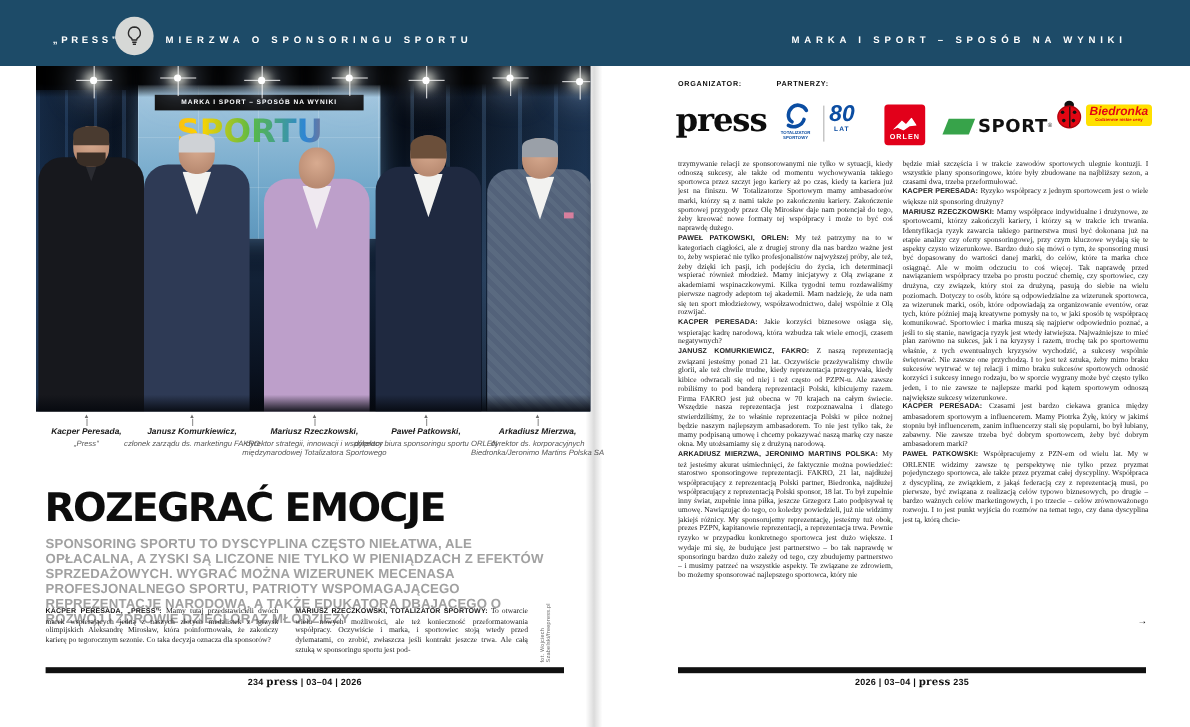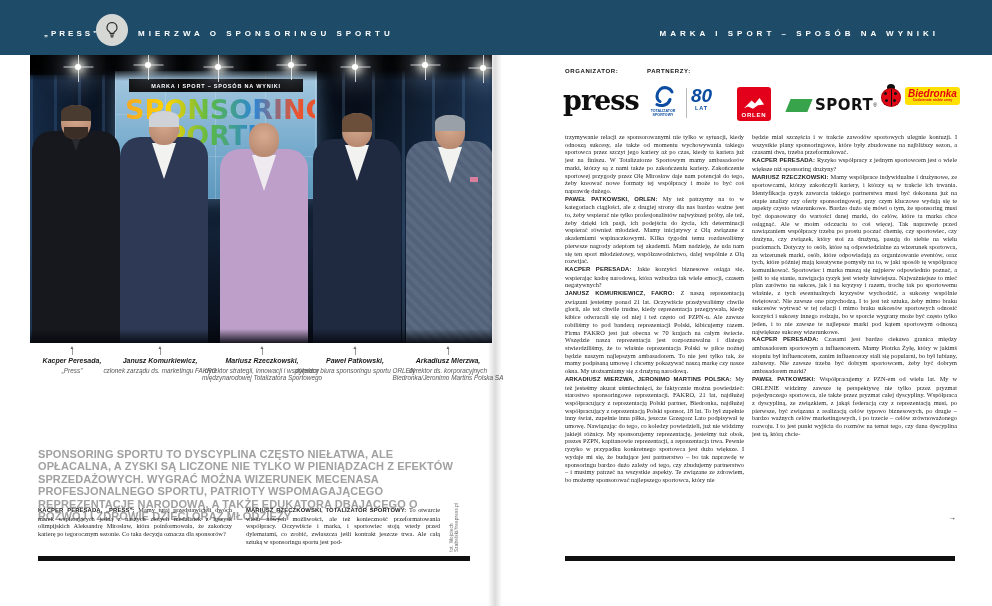--- a/index.html
+++ b/index.html
@@ -136,21 +136,20 @@
     <span class="righttitle">MARKA I SPORT – SPOSÓB NA WYNIKI</span>
   </div>
 
   <div class="photo">
     <div class="glass-l"></div>
     <div class="glass-r"></div>
     <div class="screen">
       <div class="grid"></div>
       <div class="screen-banner">MARKA I SPORT – SPOSÓB NA WYNIKI</div>
       <div class="screen-title">
-        <span>SPONSORING</span>
         <span class="l2">SPORTU</span>
       </div>
     </div>
     <div class="truss"></div>
     <div class="light" style="left:45px;top:9px"></div>
     <div class="light" style="left:115px;top:7px"></div>
     <div class="light" style="left:185px;top:9px"></div>
     <div class="light" style="left:258px;top:7px"></div>
     <div class="light" style="left:322px;top:9px"></div>
     <div class="light" style="left:392px;top:7px"></div>
@@ -222,35 +221,41 @@
 
       <div class="caption">
         <span class="cap-arrow">▲</span>
         <span class="cap-stem"></span>
         <span class="cap-name">Arkadiusz Mierzwa,</span>
         <span class="cap-role">dyrektor ds. korporacyjnych Biedronka/Jeronimo Martins Polska SA</span>
       </div>
 
   </div>
 
+  <div class="headline">ROZEGRAĆ EMOCJE</div>
   <div class="lead">SPONSORING SPORTU TO DYSCYPLINA CZĘSTO NIEŁATWA, ALE OPŁACALNA, A ZYSKI SĄ LICZONE NIE TYLKO W PIENIĄDZACH Z EFEKTÓW SPRZEDAŻOWYCH. WYGRAĆ MOŻNA WIZERUNEK MECENASA PROFESJONALNEGO SPORTU, PATRIOTY WSPOMAGAJĄCEGO REPREZENTACJĘ NARODOWĄ, A TAKŻE EDUKATORA DBAJĄCEGO O ROZWÓJ I ZDROWIE DZIECI ORAZ MŁODZIEŻY</div>
   <div class="photo-credit">fot. Wojciech Szabelski/freepress.pl</div>
 
   <div class="bodycol lp-col1">
 
       <p class="para"><b class="speaker">KACPER PERESADA, „PRESS”:</b><span>Mamy tutaj przedstawicieli dwóch marek wspierających jedną z naszych złotych medalistek z igrzysk olimpijskich Aleksandrę Mirosław, która poinformowała, że zakończy karierę po tegorocznym sezonie. Co taka decyzja oznacza dla sponsorów?</span></p>
 
   </div>
   <div class="bodycol lp-col2">
 
       <p class="para"><b class="speaker">MARIUSZ RZECZKOWSKI, TOTALIZATOR SPORTOWY:</b><span>To otwarcie wielu nowych możliwości, ale też konieczność przeformatowania współpracy. Oczywiście i marka, i sportowiec stoją wtedy przed dylematami, co zrobić, zwłaszcza jeśli kontrakt jeszcze trwa. Ale całą sztuką w sponsoringu sportu jest pod-</span></p>
 
   </div>
 
   <div class="rule rule-left"></div>
+  <div class="folio folio-left">
+    <span>234</span>
+    <span class="fbrand">press</span>
+    <span>| 03–04 | 2026</span>
+  </div>
 
   <span class="logo-label" style="left:565px;top:68px">ORGANIZATOR:</span>
   <div class="press-logo">press</div>
 
   <span class="logo-label" style="left:647px;top:68px">PARTNERZY:</span>
   <div class="partner tot-logo">
     <svg width="26" height="24" viewBox="0 0 26 24">
       <path d="M22 8C20 3.5 13.5 2.2 10 5.5S5.5 15 10 17.5" fill="none" stroke="#0b4da2" stroke-width="3" stroke-linecap="round"></path>
       <path d="M7 20.5c4.5 2.5 11.5.5 13-5" fill="none" stroke="#0b4da2" stroke-width="3" stroke-linecap="round"></path>
     </svg>
@@ -311,15 +316,20 @@
       <p class="para"><b class="speaker">MARIUSZ RZECZKOWSKI:</b><span>Mamy współprace indywidualne i drużynowe, ze sportowcami, którzy zakończyli kariery, i którzy są w trakcie ich trwania. Identyfikacja ryzyk zawarcia takiego partnerstwa musi być dokonana już na etapie analizy czy oferty sponsoringowej, przy czym kluczowe wydają się te aspekty czysto wizerunkowe. Bardzo dużo się mówi o tym, że sponsoring musi być dopasowany do wartości danej marki, do celów, które ta marka chce osiągnąć. Ale w moim odczuciu to coś więcej. Tak naprawdę przed nawiązaniem współpracy trzeba po prostu poczuć chemię, czy sportowiec, czy drużyna, czy związek, który stoi za drużyną, pasują do siebie na wielu poziomach. Dotyczy to osób, które są odpowiedzialne za wizerunek sportowca, za wizerunek marki, osób, które odpowiadają za organizowanie eventów, oraz tych, które później mają kreatywne pomysły na to, w jaki sposób tę współpracę komunikować. Sportowiec i marka muszą się najpierw odpowiednio poznać, a jeśli to się stanie, nawigacja ryzyk jest wtedy łatwiejsza. Najważniejsze to mieć plan zarówno na sukces, jak i na kryzysy i razem, trochę tak po sportowemu właśnie, z tych ewentualnych kryzysów wychodzić, a sukcesy wspólnie świętować. Nie zawsze one przychodzą. I to jest też sztuka, żeby mimo braku sukcesów wytrwać w tej relacji i mimo braku sukcesów sportowych odnosić korzyści i sukcesy innego rodzaju, bo w sporcie wygrany może być często tylko jeden, i to nie zawsze te najlepsze marki pod kątem sportowym odnoszą największe sukcesy wizerunkowe.</span></p>
 
       <p class="para"><b class="speaker">KACPER PERESADA:</b><span>Czasami jest bardzo ciekawa granica między ambasadorem sportowym a influencerem. Mamy Piotrka Żyłę, który w jakimś stopniu był influencerem, zanim influencerzy stali się popularni, bo był lubiany, zabawny. Nie zawsze trzeba być dobrym sportowcem, żeby być dobrym ambasadorem marki?</span></p>
 
       <p class="para"><b class="speaker">PAWEŁ PATKOWSKI:</b><span>Współpracujemy z PZN-em od wielu lat. My w ORLENIE widzimy zawsze tę perspektywę nie tylko przez pryzmat pojedynczego sportowca, ale także przez pryzmat całej dyscypliny. Współpraca z dyscypliną, ze związkiem, z jakąś federacją czy z reprezentacją musi, po pierwsze, być związana z realizacją celów typowo biznesowych, po drugie – bardzo ważnych celów marketingowych, i po trzecie – celów zrównoważonego rozwoju. I to jest punkt wyjścia do rozmów na temat tego, czy dana dyscyplina jest tą, którą chcie-</span></p>
 
   </div>
   <span class="cont-arrow">→</span>
 
   <div class="rule rule-right"></div>
+  <div class="folio folio-right">
+    <span>2026 | 03–04 |</span>
+    <span class="fbrand">press</span>
+    <span>235</span>
+  </div>
 
   <div class="gutter"></div>
 </div>
 
 </body></html>

